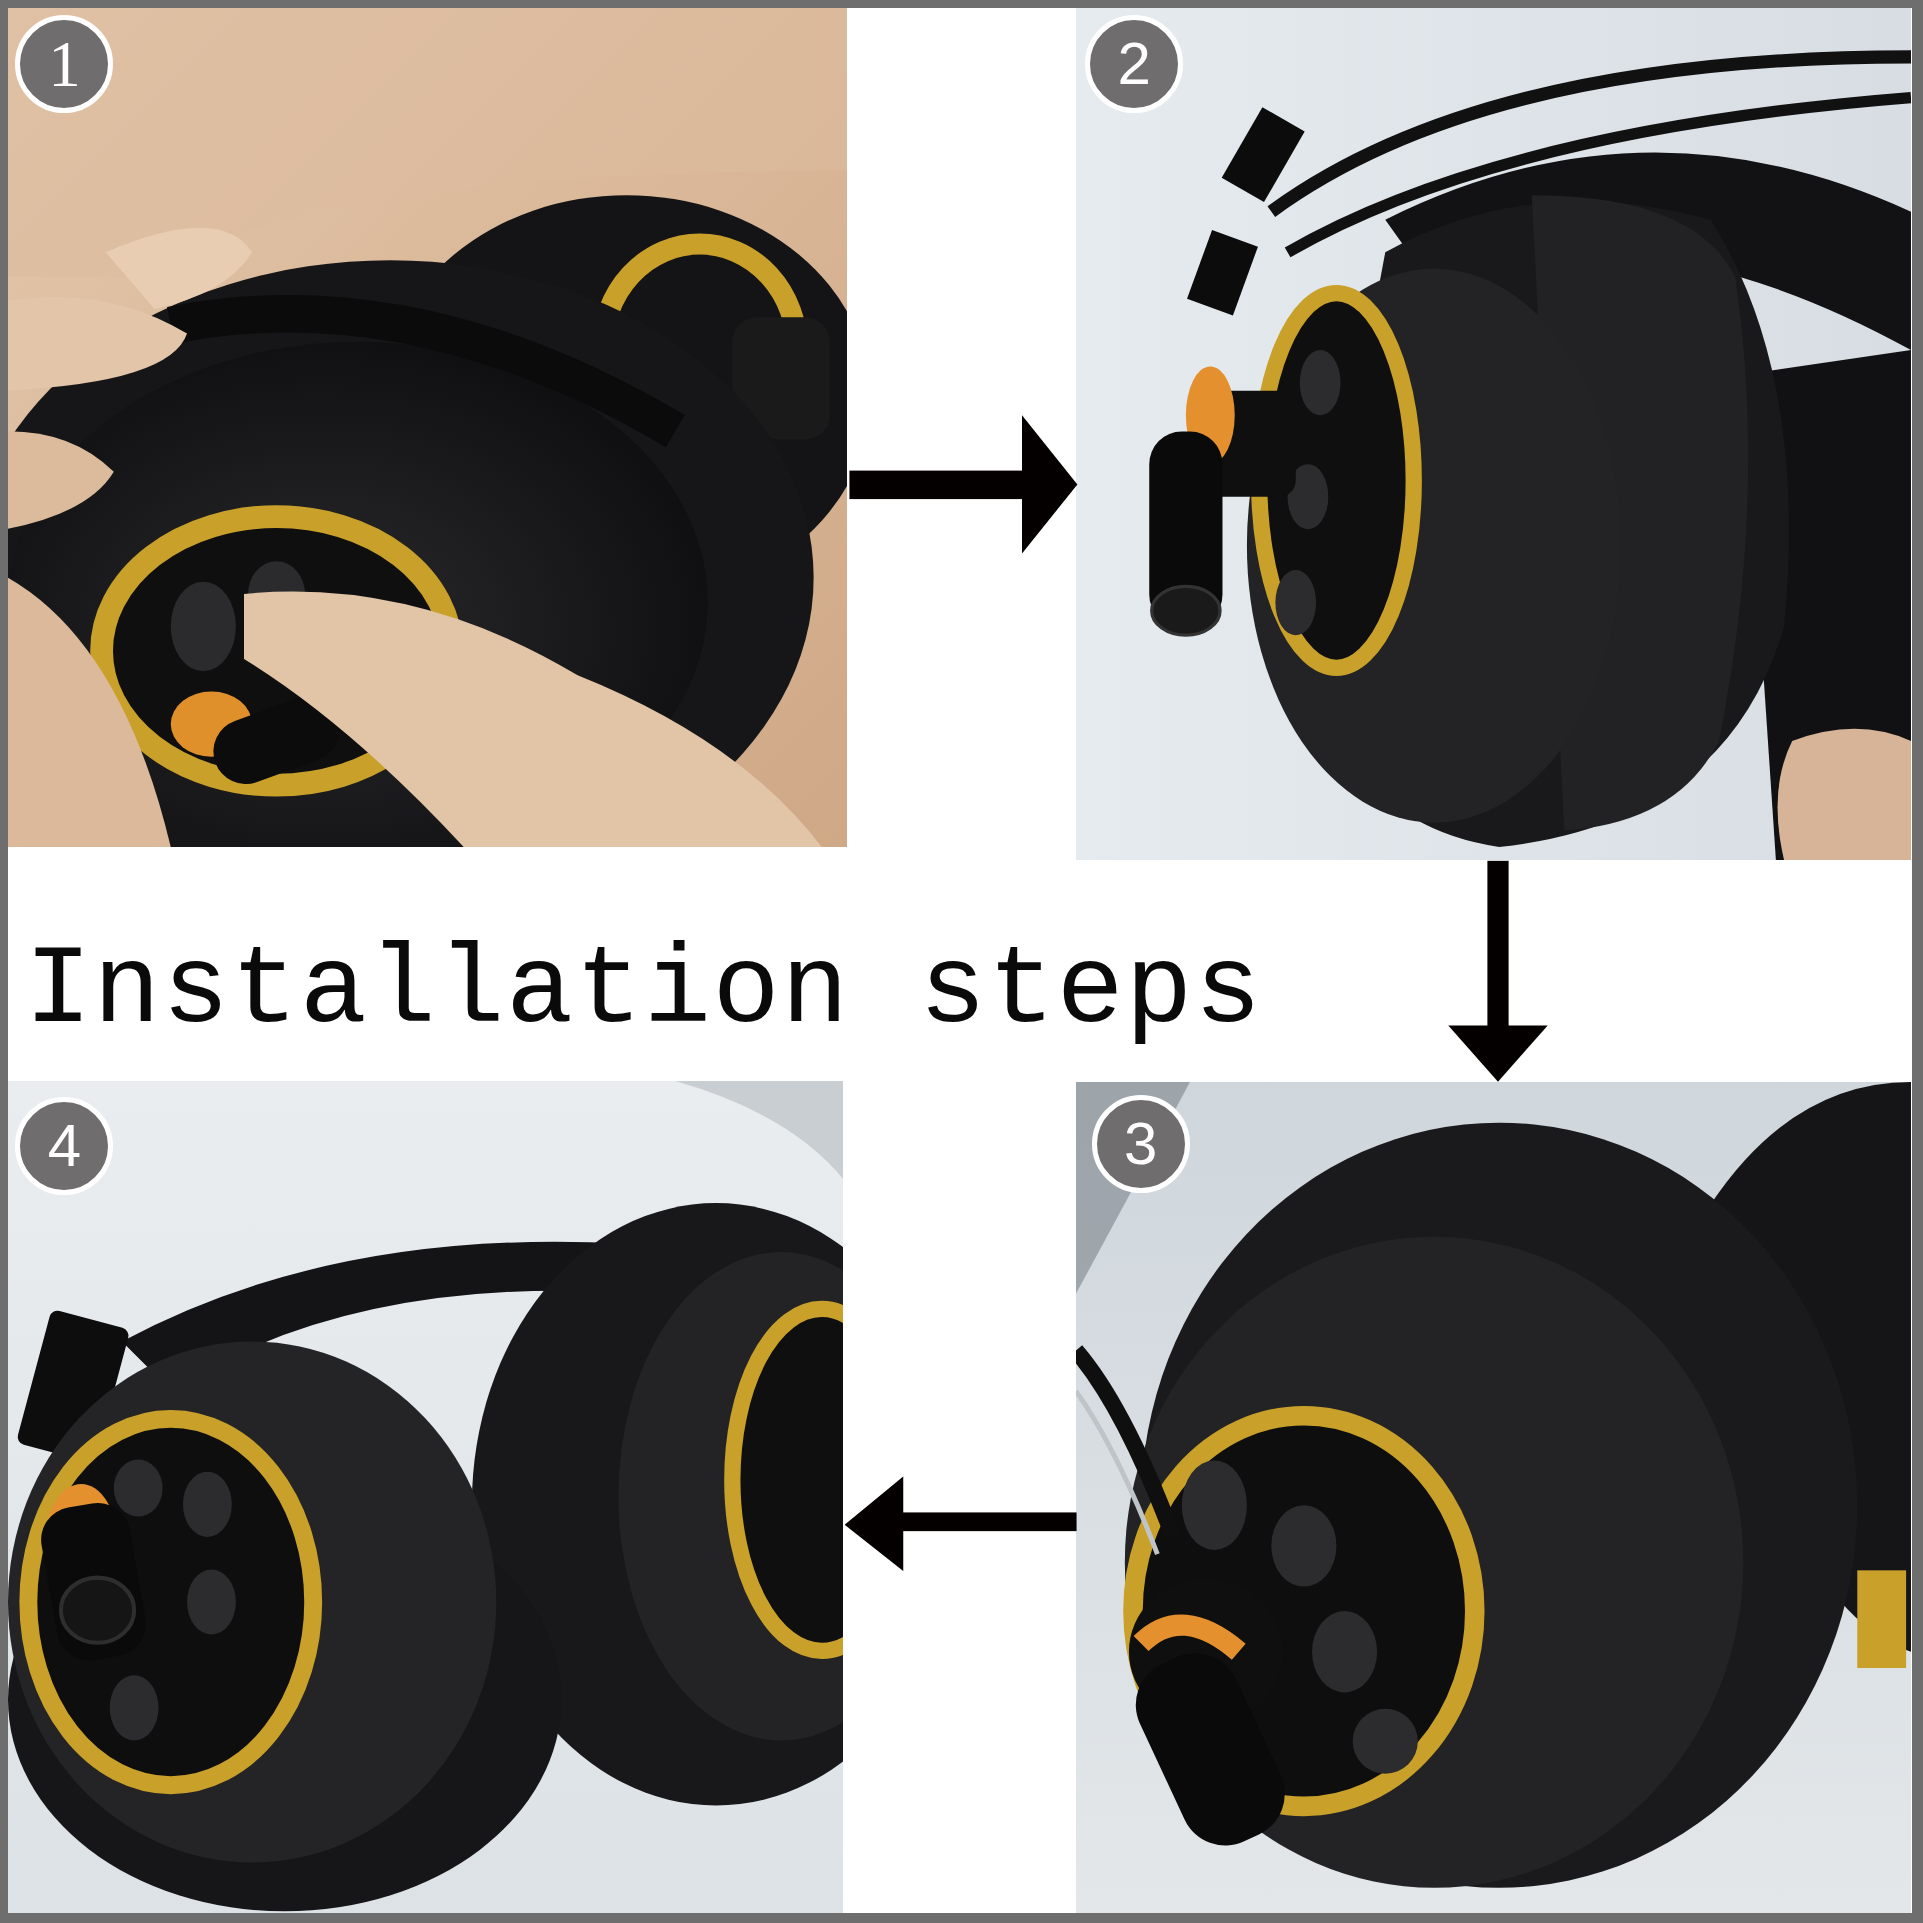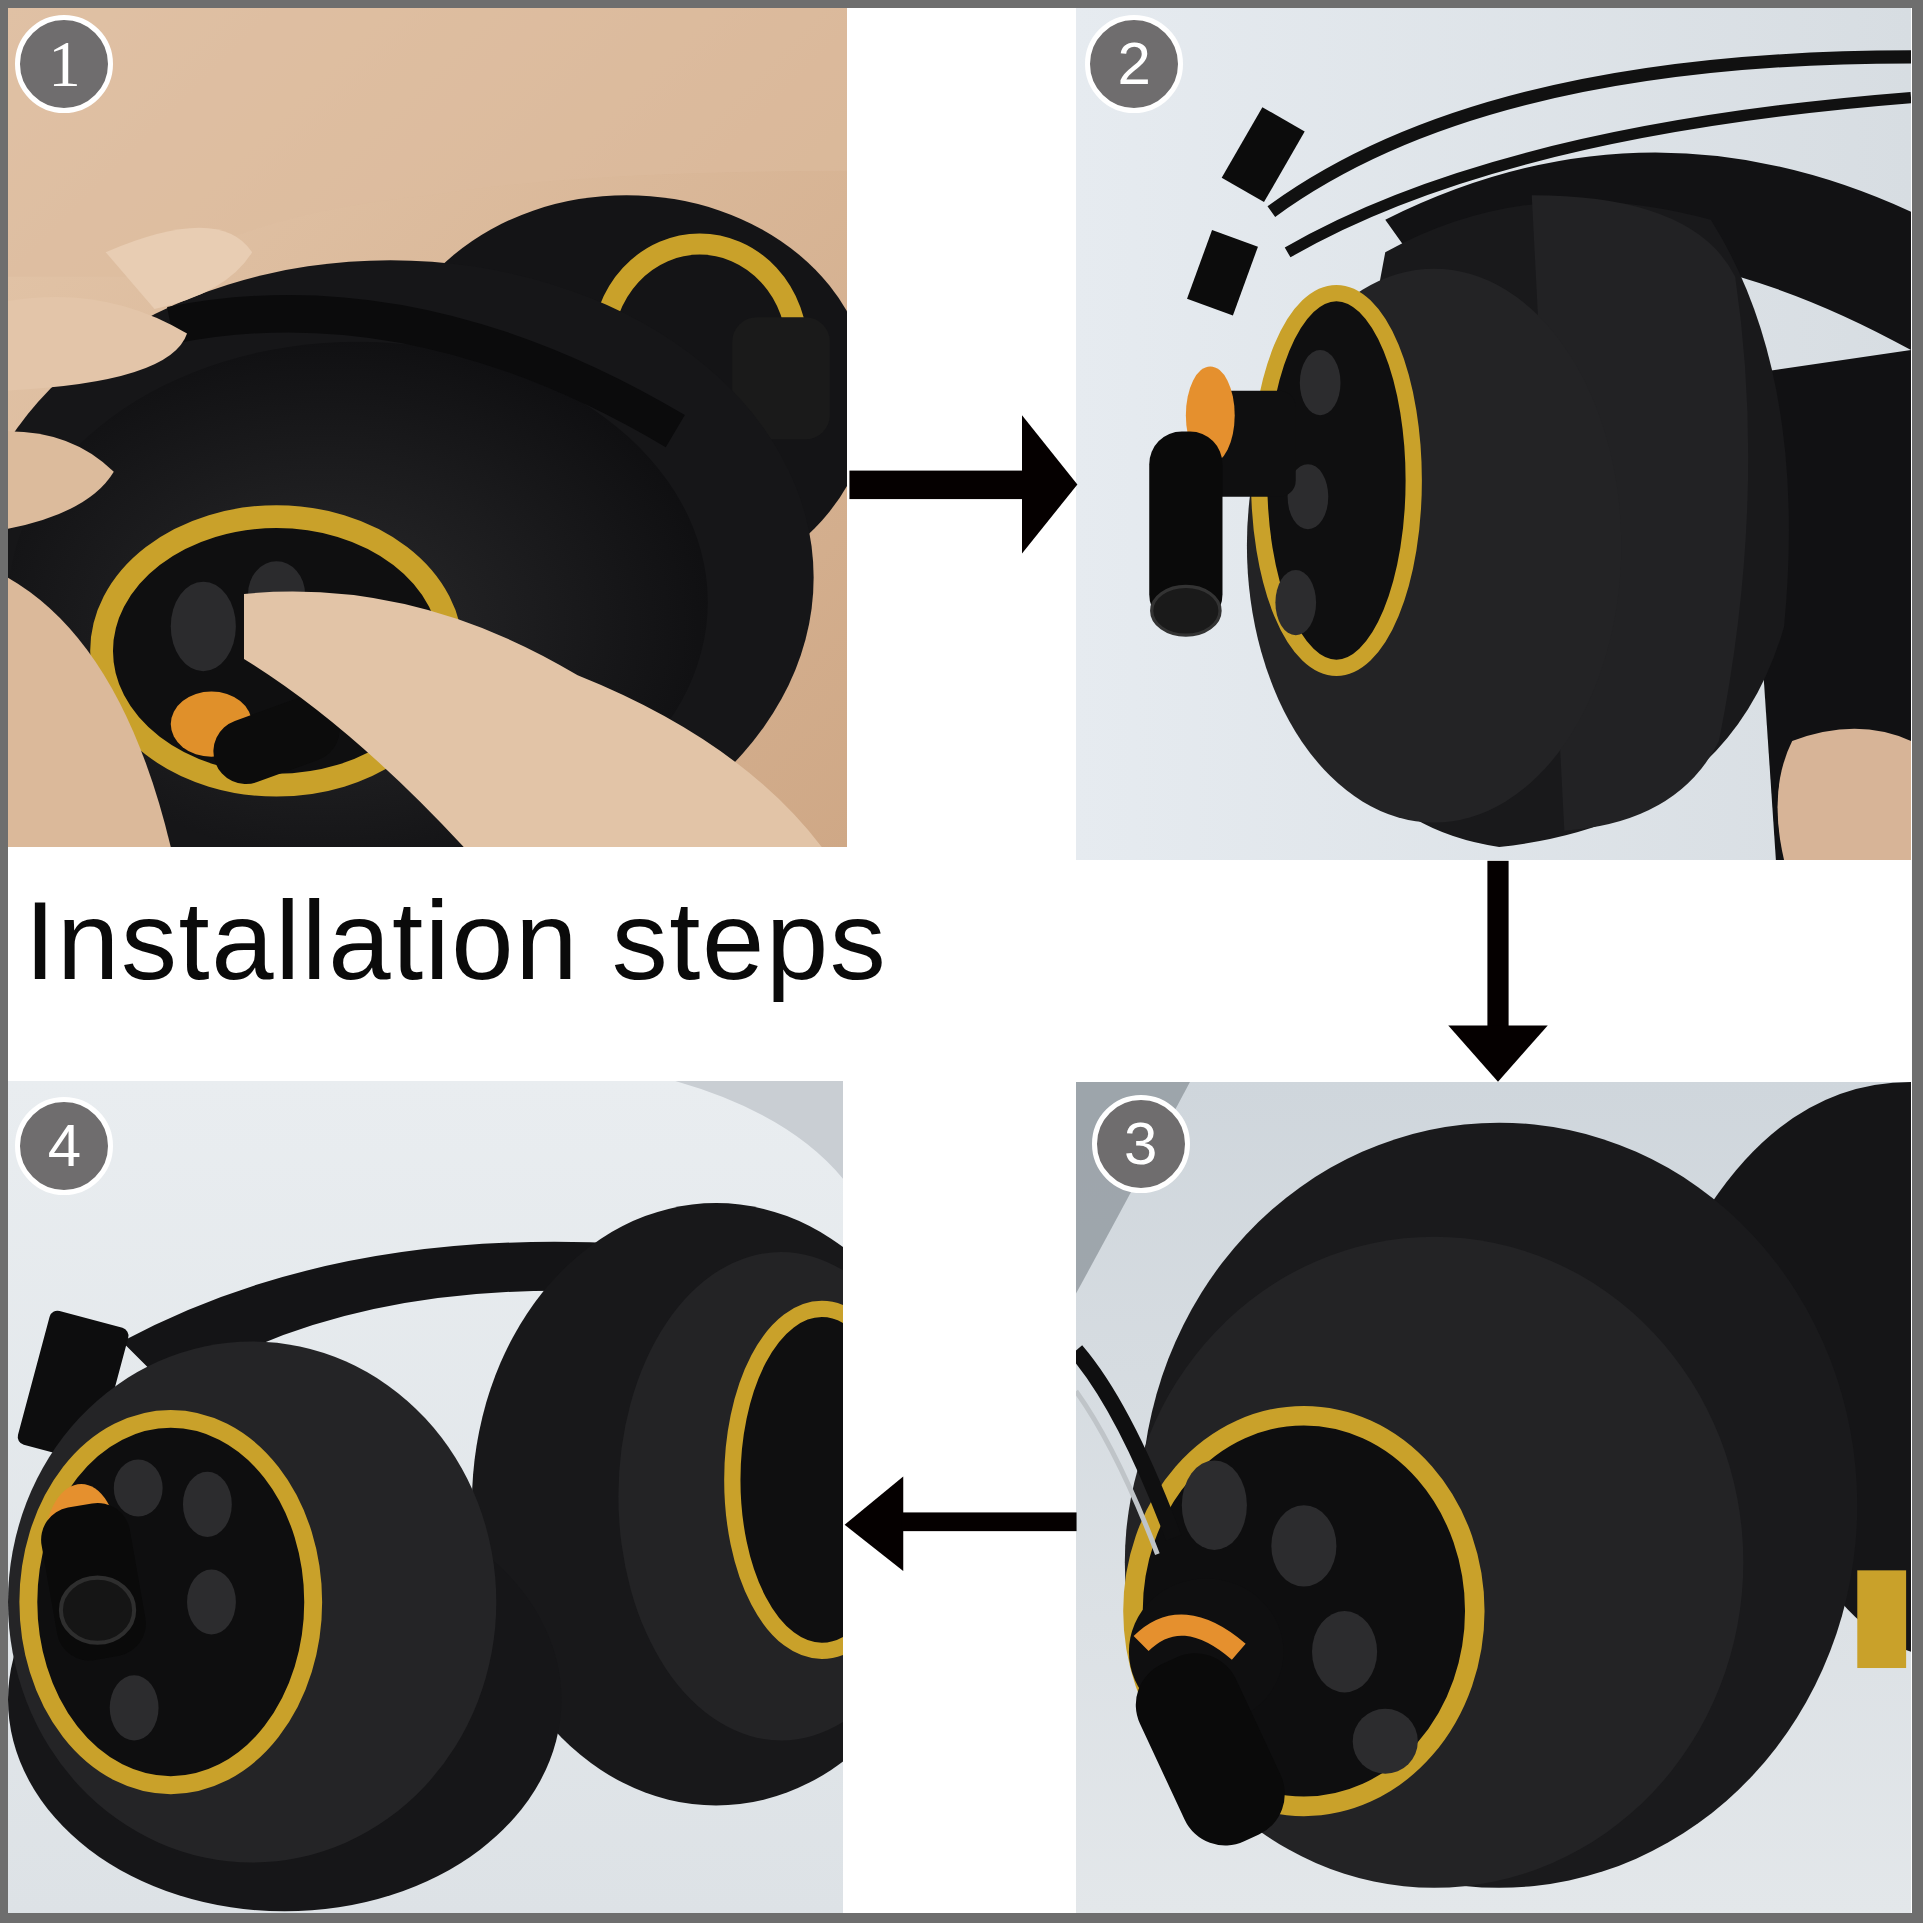--- a/index.html
+++ b/index.html
@@ -25,22 +25,22 @@
     color: #ffffff; display: flex; align-items: center; justify-content: center;
     font-size: 60px; line-height: 1; box-sizing: content-box;
   }
   .badge.serif { font-family: "Liberation Serif", serif; font-size: 65px; }
   #b1 { left: 7.3px;  top: 7.3px; }
   #b2 { left: 9px; top: 7.3px; }
   #b3 { left: 15.5px; top: 13px; }
   #b4 { left: 7.3px;  top: 15.5px; }
 
   .title {
-    position: absolute; left: 16.3px; top: 877px;
-    font-family: Liberation Sans, sans-serif; font-size: 112px; line-height: 1;
+    position: absolute; left: 16.3px; top: 928px;
+    font-family: Liberation Mono, monospace; font-size: 112px; line-height: 1;
     color: #0a0a0a; letter-spacing: 1.6px; white-space: nowrap;
   }
   .arrow { position: absolute; }
 </style>
 </head>
 <body>
 
 <div class="canvas">
 
   <div class="panel" id="p1">

